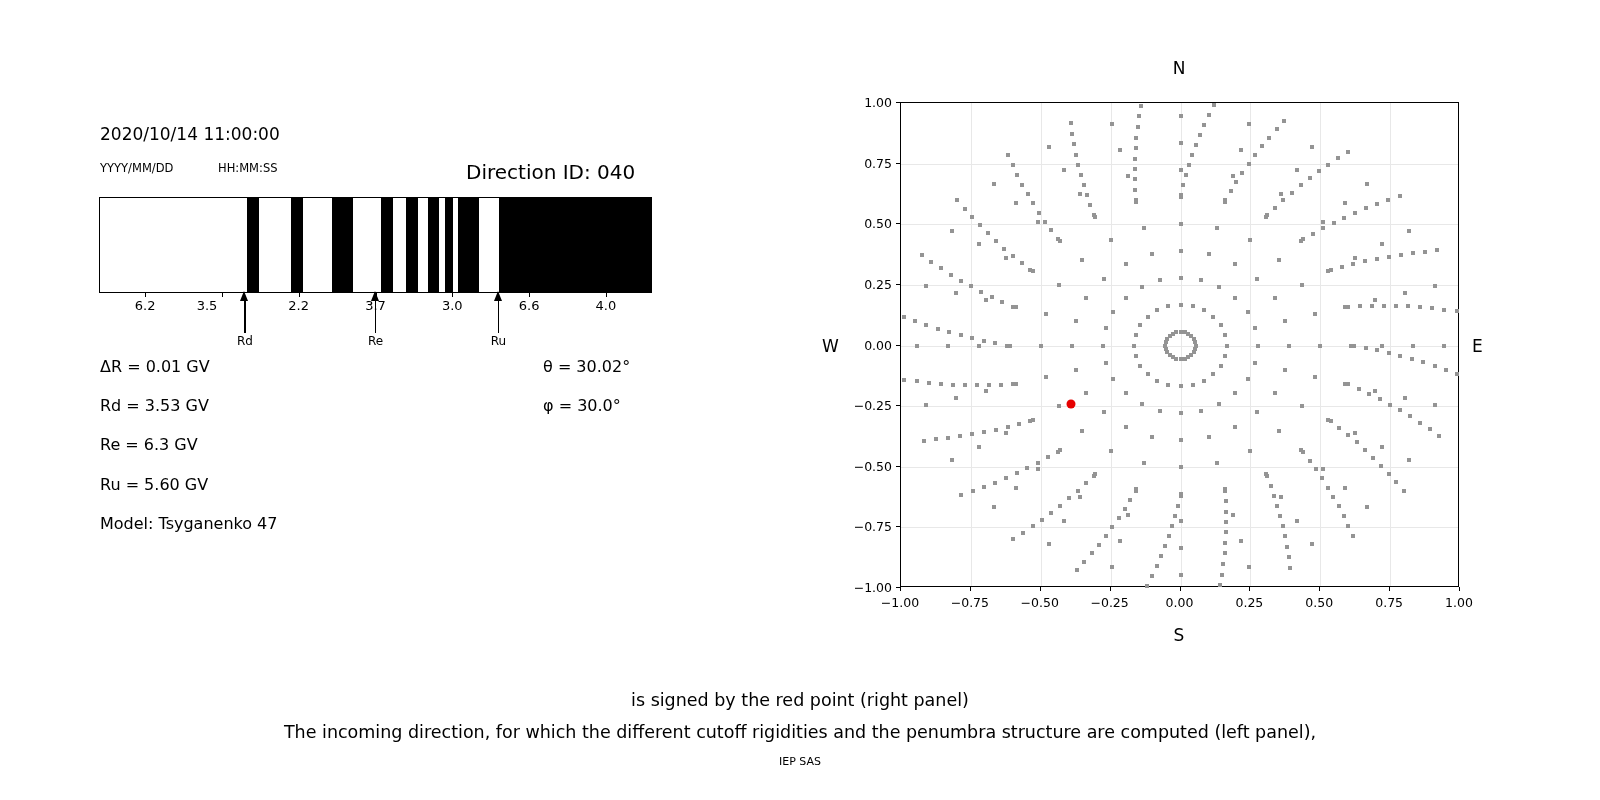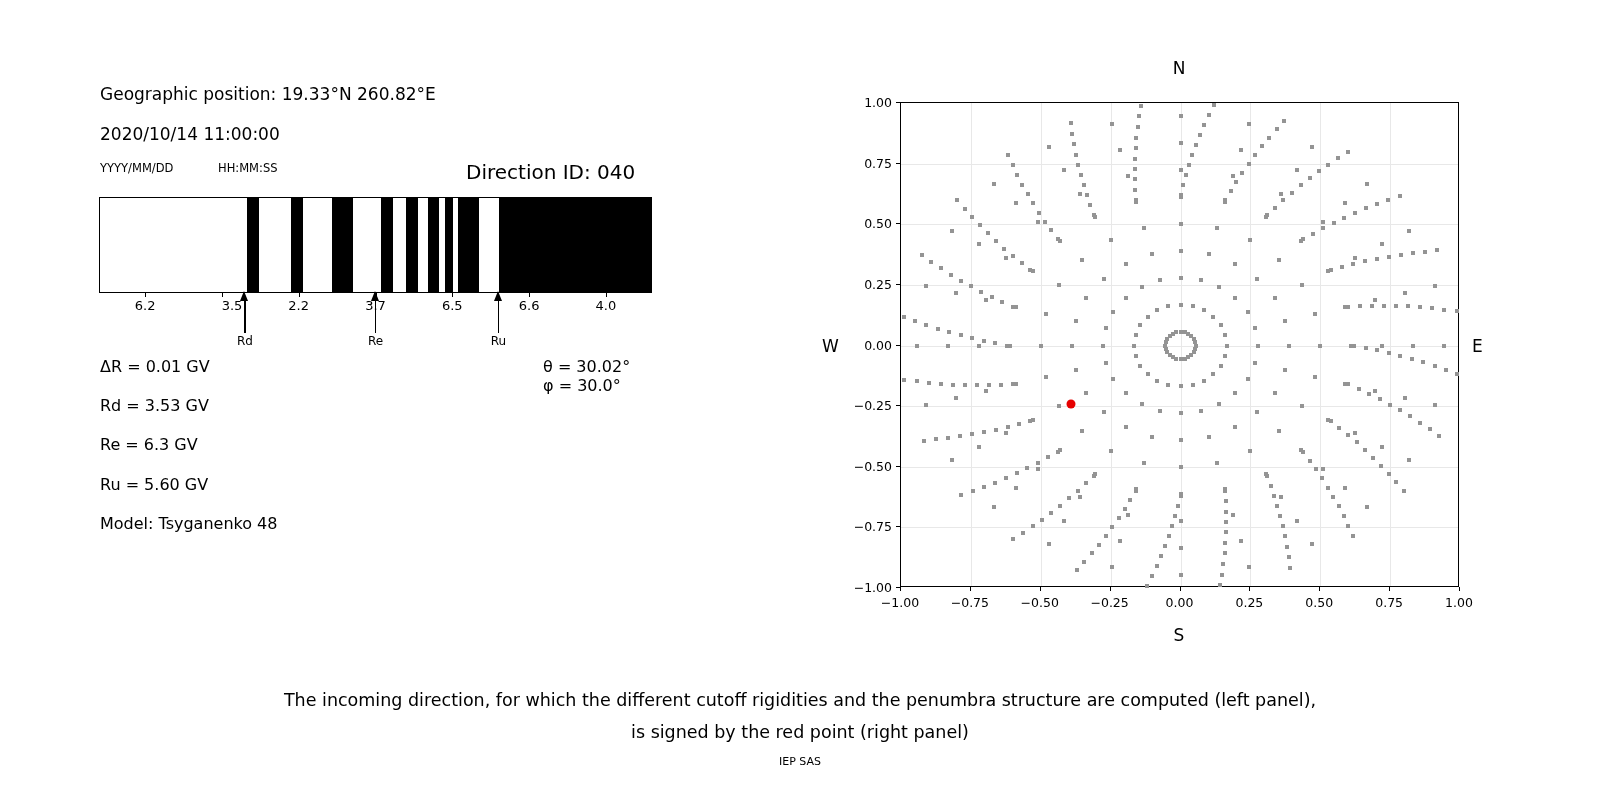--- a/index.html
+++ b/index.html
@@ -45,21 +45,21 @@
   .marker .mlabel{position:absolute;left:0;top:45px;font-size:12px;transform:translateX(-50%);white-space:nowrap;}
 
   
   .param{position:absolute;font-size:16px;white-space:nowrap;}
   #p-dR{left:100px;top:357px;}
   #p-Rd{left:100px;top:396px;}
   #p-Re{left:100px;top:435px;}
   #p-Ru{left:100px;top:475px;}
   #p-model{left:100px;top:514px;}
   #p-theta{left:543px;top:357px;}
-  #p-phi{left:543px;top:376px;}
+  #p-phi{left:543px;top:396px;}
 
   
   #right-panel{left:800px;top:0;width:800px;height:660px;}
   #polar-frame{
     position:absolute;left:100px;top:102px;width:559px;height:485px;
     border:1.2px solid #000;box-sizing:border-box;background:#fff;
   }
   .gridline{position:absolute;background:#e8e8e8;}
   .gridline.v{width:1px;top:0;height:100%;}
   .gridline.h{height:1px;left:0;width:100%;}
@@ -79,21 +79,20 @@
 
   
   #caption{left:0;top:684px;width:1600px;text-align:center;font-size:17.5px;line-height:32px;}
   #footer{left:0;top:755px;width:1600px;text-align:center;font-size:11px;}
 </style>
 </head>
 <body>
 
 <div class="abs" id="left-panel">
 
-  <div class="abs info-line" id="geo-position">Geographic position: 19.33°N 260.82°E</div>
   <div class="abs info-line" id="datetime">2020/10/14 11:00:00</div>
   <div class="abs" id="fmt-date">YYYY/MM/DD</div>
   <div class="abs" id="fmt-time">HH:MM:SS</div>
   <div class="abs" id="direction-id">Direction ID: 040</div>
 
   <div class="abs" id="penumbra-plot">
     <div id="penumbra-bar">
         <div class="band" style="left: 147.083px; width: 11.9049px;"></div>
         <div class="band" style="left: 190.862px; width: 11.9049px;"></div>
         <div class="band" style="left: 231.953px; width: 20.7375px;"></div>
@@ -103,27 +102,27 @@
         <div class="band" style="left: 344.857px; width: 7.68056px;"></div>
         <div class="band" style="left: 357.914px; width: 20.7375px;"></div>
         <div class="band" style="left: 399.389px; width: 153.611px;"></div>
       </div>
   </div>
 
   <div class="abs" id="penumbra-axis">
       <div class="tick-mark" style="left: 46.0833px;"></div>
       <div class="tick-label" style="left: 46.0833px;">6.2</div>
       <div class="tick-mark" style="left: 122.889px;"></div>
-      <div class="tick-label" style="left: 133px;">3.5</div>
+      <div class="tick-label" style="left: 108px;">3.5</div>
       <div class="tick-mark" style="left: 199.694px;"></div>
       <div class="tick-label" style="left: 199.694px;">2.2</div>
       <div class="tick-mark" style="left: 276.5px;"></div>
       <div class="tick-label" style="left: 276.5px;">3.7</div>
       <div class="tick-mark" style="left: 353.306px;"></div>
-      <div class="tick-label" style="left: 353.306px;">6.5</div>
+      <div class="tick-label" style="left: 353.306px;">3.0</div>
       <div class="tick-mark" style="left: 430.111px;"></div>
       <div class="tick-label" style="left: 430.111px;">6.6</div>
       <div class="tick-mark" style="left: 506.917px;"></div>
       <div class="tick-label" style="left: 506.917px;">4.0</div>
       <div class="marker" style="left: 145.931px;">
         <div class="head"></div>
         <div class="stem"></div>
         <div class="mlabel">Rd</div>
       </div>
       <div class="marker" style="left: 276.5px;">
@@ -137,21 +136,21 @@
         <div class="mlabel">Ru</div>
       </div>
     </div>
 
   <div class="abs param" id="p-dR">
     <span>ΔR = 0.01 GV</span>
   </div>
   <div class="abs param" id="p-Rd">Rd = 3.53 GV</div>
   <div class="abs param" id="p-Re">Re = 6.3 GV</div>
   <div class="abs param" id="p-Ru">Ru = 5.60 GV</div>
-  <div class="abs param" id="p-model">Model: Tsyganenko 48</div>
+  <div class="abs param" id="p-model">Model: Tsyganenko 47</div>
   <div class="abs param" id="p-theta">θ = 30.02°</div>
   <div class="abs param" id="p-phi">φ = 30.0°</div>
 </div>
 
 <div class="abs" id="right-panel">
   <div id="polar-frame">
       <div class="gridline v" style="left: 69.875px;"></div>
       <div class="gridline v" style="left: 139.75px;"></div>
       <div class="gridline v" style="left: 209.625px;"></div>
       <div class="gridline v" style="left: 279.5px;"></div>
@@ -659,16 +658,16 @@
     <div class="xtick" style="left: 449.375px; top: 595px;">0.25</div>
     <div class="abs xtick-mark" style="left: 519.25px; top: 587px;"></div>
     <div class="xtick" style="left: 519.25px; top: 595px;">0.50</div>
     <div class="abs xtick-mark" style="left: 589.125px; top: 587px;"></div>
     <div class="xtick" style="left: 589.125px; top: 595px;">0.75</div>
     <div class="abs xtick-mark" style="left: 659px; top: 587px;"></div>
     <div class="xtick" style="left: 659px; top: 595px;">1.00</div>
   </div>
 
 <div class="abs" id="caption">
+  <div>is signed by the red point (right panel)</div>
   <div>The incoming direction, for which the different cutoff rigidities and the penumbra structure are computed (left panel),</div>
-  <div>is signed by the red point (right panel)</div>
 </div>
 <div class="abs" id="footer">IEP SAS</div>
 
 </body></html>

